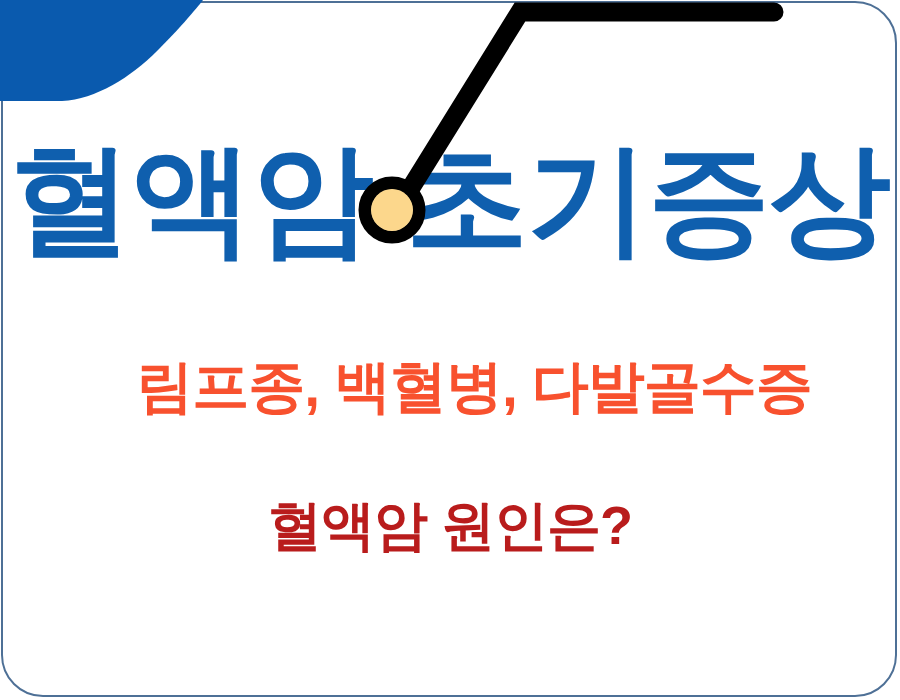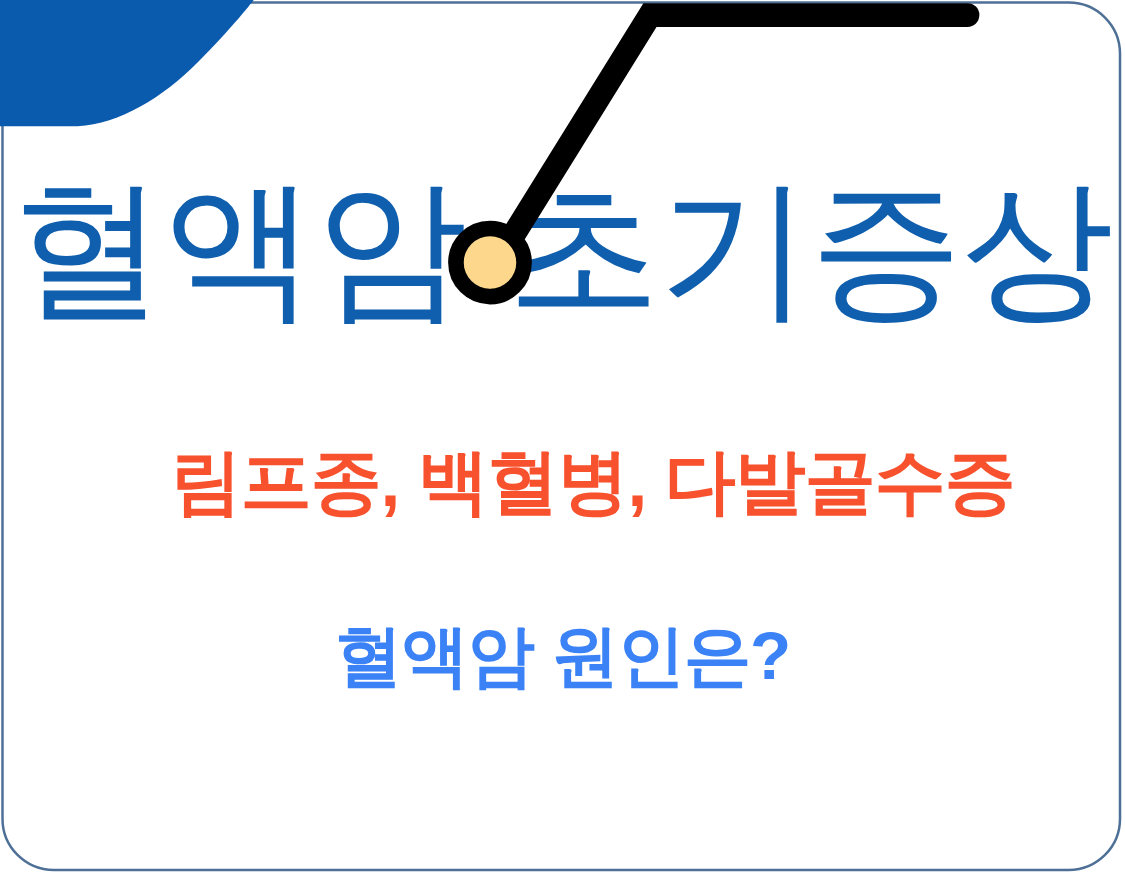--- a/index.html
+++ b/index.html
@@ -65,21 +65,21 @@
   }
 
   .headline {
     position: absolute;
     left: 0;
     top: 138px;
     width: 900px;
     text-align: center;
     font-size: 122px;
     line-height: 1.0;
-    font-weight: 400;
+    font-weight: 700;
     letter-spacing: -1px;
     color: #0f5fae;
     white-space: nowrap;
   }
 
   .subline-1 {
     position: absolute;
     left: 0;
     top: 358px;
     width: 900px;
@@ -96,21 +96,21 @@
   .subline-2 {
     position: absolute;
     left: 0;
     top: 498px;
     width: 900px;
     text-align: center;
     font-size: 54px;
     line-height: 1.0;
     font-weight: 700;
     letter-spacing: -1px;
-    color: #3b82f6;
+    color: #b91c1c;
     white-space: nowrap;
   }
 </style>
 </head>
 <body>
 
 <div id="card">
 
   <div class="frame"></div>
 

